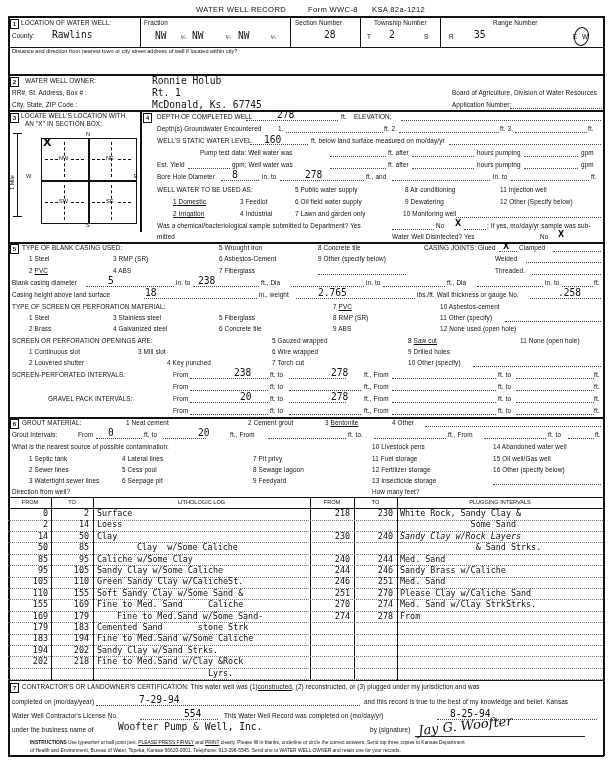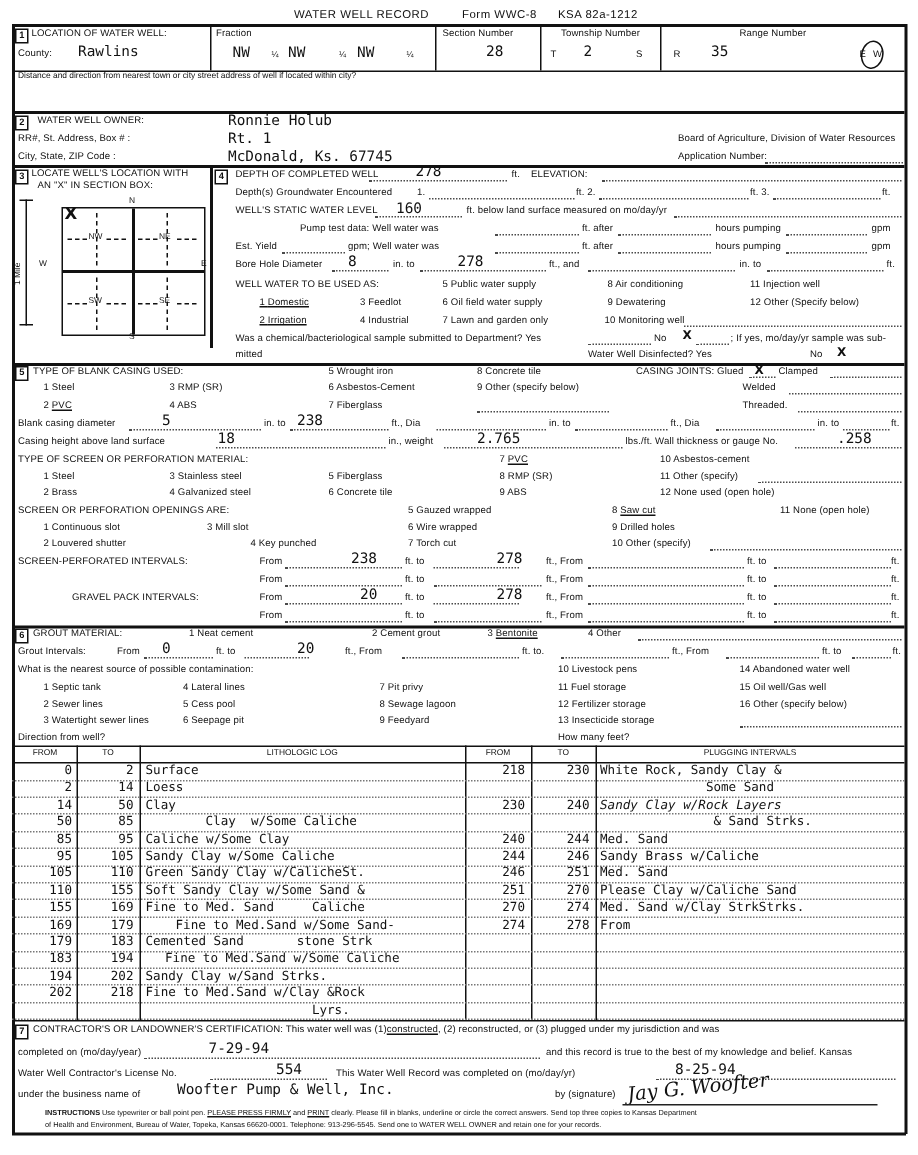--- a/index.html
+++ b/index.html
@@ -501,21 +501,21 @@
       <div class="rowline" style="left:8px;top:633.6px;width:595px;"></div>
       <div class="tblcell rt" style="left:10px;top:623px;width:38px;">179</div>
       <div class="tblcell rt" style="left:53px;top:623px;width:36px;">183</div>
       <div class="tblcell" style="left:97px;top:623px;">Cemented Sand       stone Strk</div>
       <div class="tblcell rt" style="left:312px;top:623px;width:38px;"></div>
       <div class="tblcell rt" style="left:356px;top:623px;width:37px;"></div>
       <div class="tblcell" style="left:400px;top:623px;"></div>
       <div class="rowline" style="left:8px;top:645px;width:595px;"></div>
       <div class="tblcell rt" style="left:10px;top:634.4px;width:38px;">183</div>
       <div class="tblcell rt" style="left:53px;top:634.4px;width:36px;">194</div>
-      <div class="tblcell" style="left:110px;top:634.4px;">Fine to Med.Sand w/Some Caliche</div>
+      <div class="tblcell" style="left:97px;top:634.4px;">Fine to Med.Sand w/Some Caliche</div>
       <div class="tblcell rt" style="left:312px;top:634.4px;width:38px;"></div>
       <div class="tblcell rt" style="left:356px;top:634.4px;width:37px;"></div>
       <div class="tblcell" style="left:400px;top:634.4px;"></div>
       <div class="rowline" style="left:8px;top:656.4px;width:595px;"></div>
       <div class="tblcell rt" style="left:10px;top:645.8px;width:38px;">194</div>
       <div class="tblcell rt" style="left:53px;top:645.8px;width:36px;">202</div>
       <div class="tblcell" style="left:97px;top:645.8px;">Sandy Clay w/Sand Strks.</div>
       <div class="tblcell rt" style="left:312px;top:645.8px;width:38px;"></div>
       <div class="tblcell rt" style="left:356px;top:645.8px;width:37px;"></div>
       <div class="tblcell" style="left:400px;top:645.8px;"></div>

